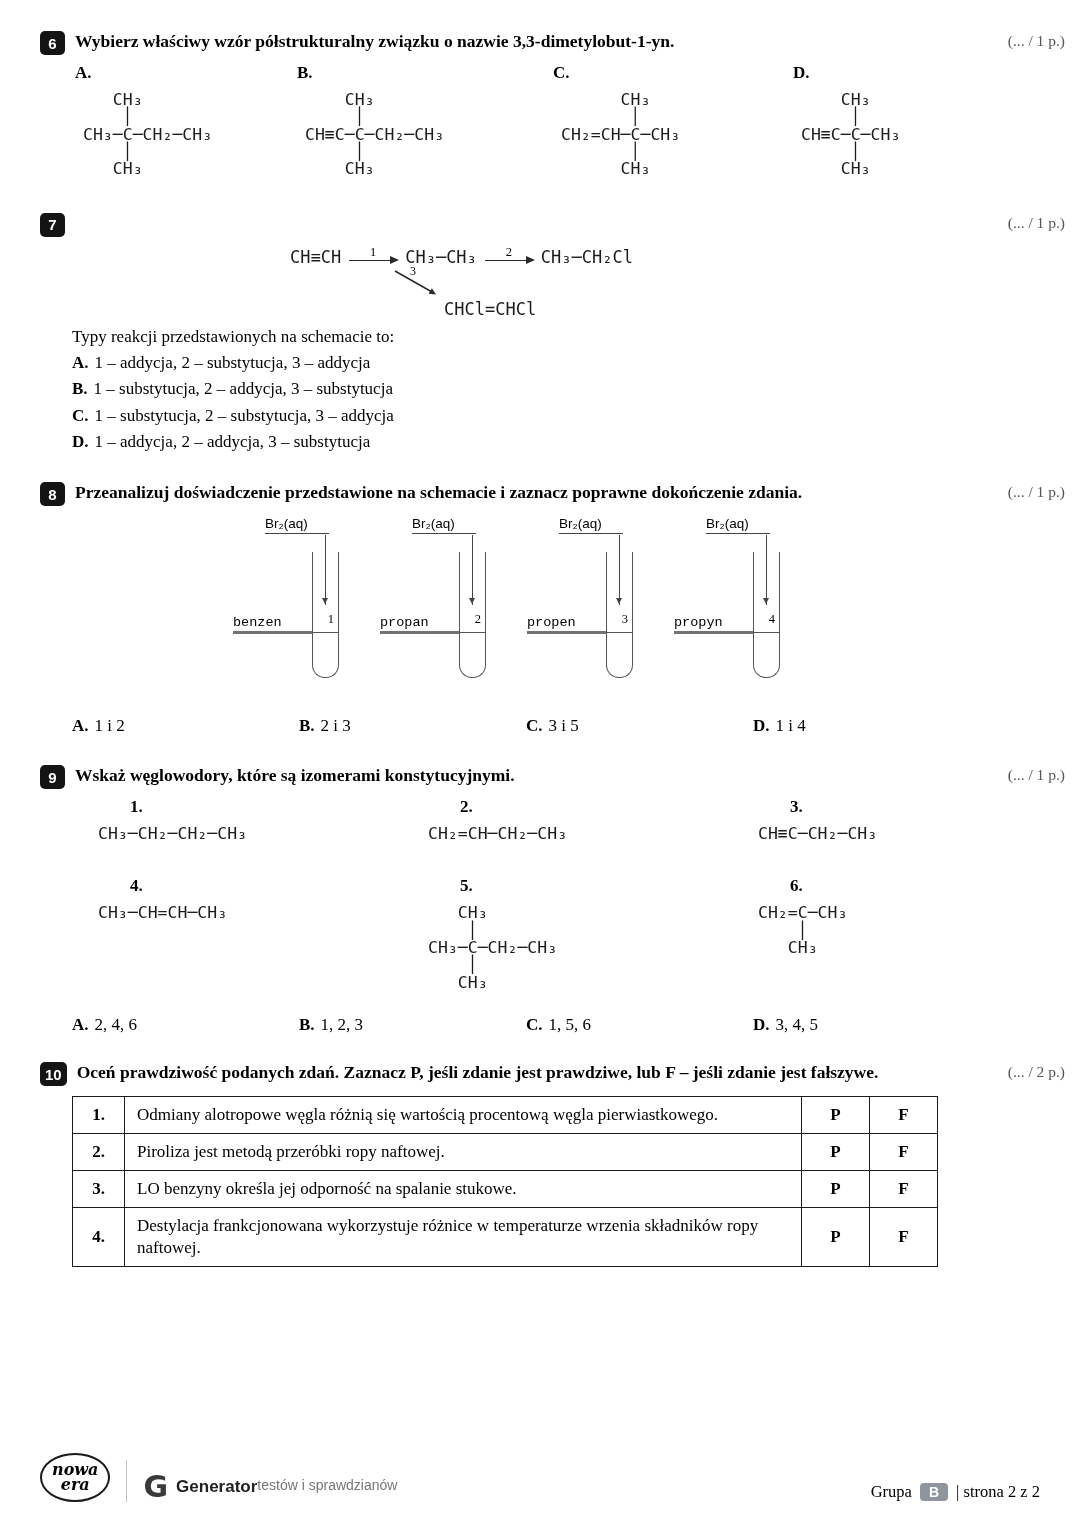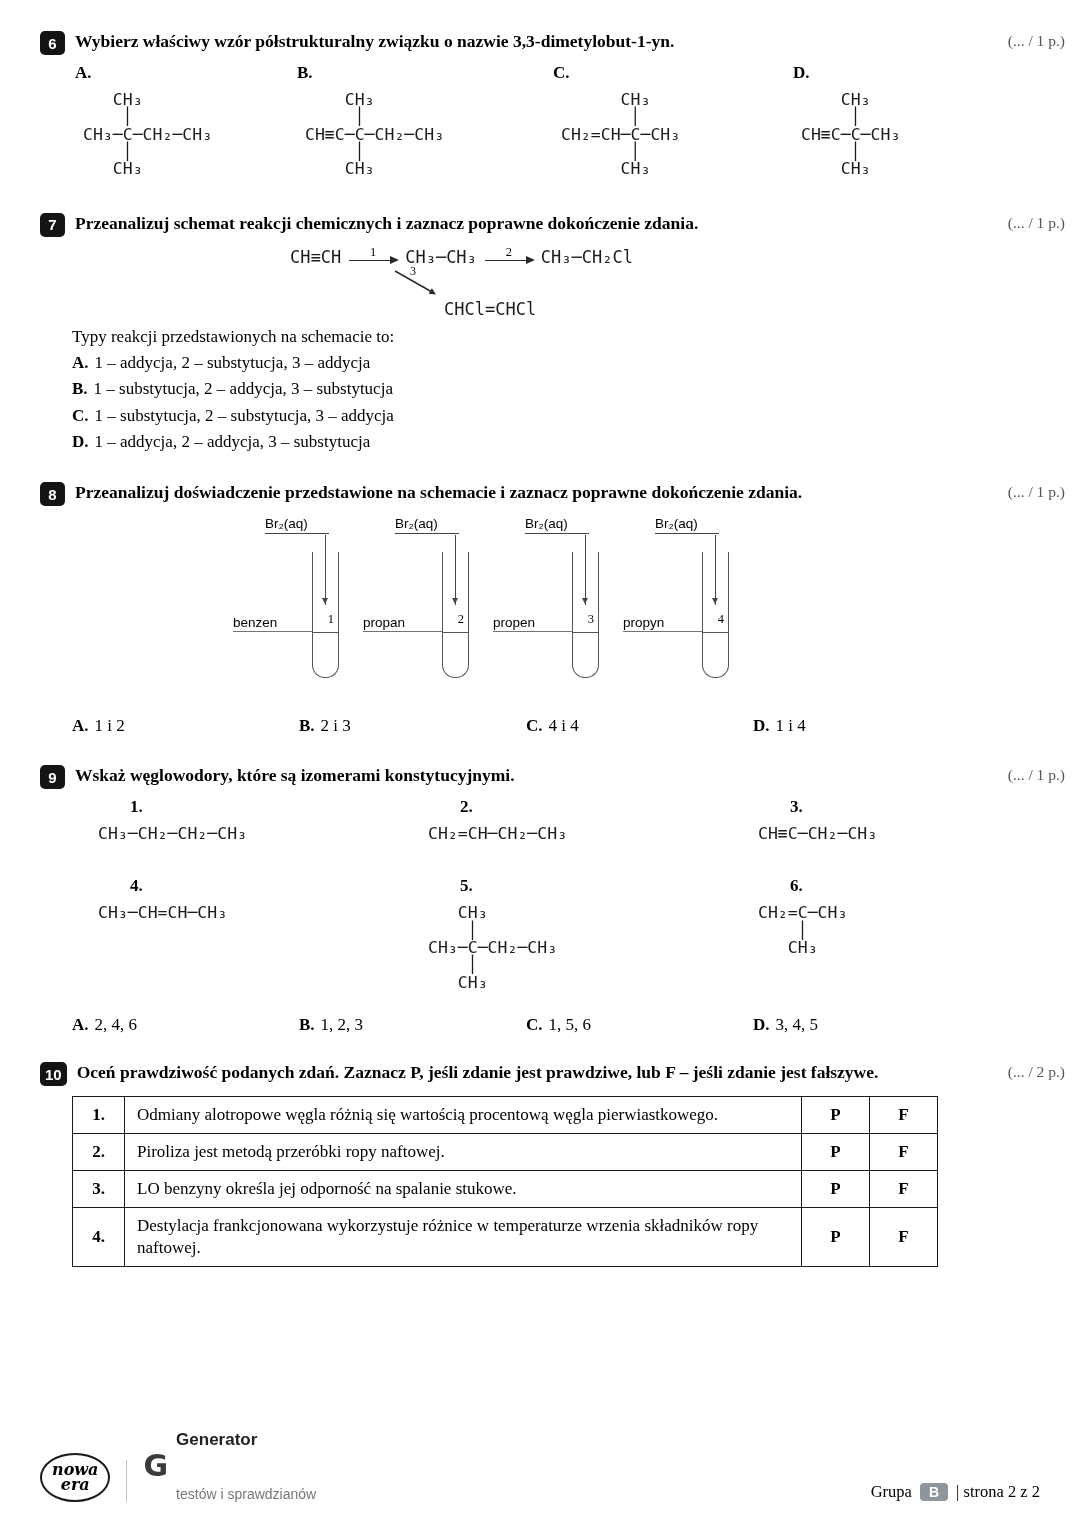--- a/index.html
+++ b/index.html
@@ -51,41 +51,41 @@
   .arrow-line::after {
     content:""; position:absolute; right:-2px; top:-5px; width:0; height:0;
     border-left:9px solid #2a2a2a; border-top:4.2px solid transparent; border-bottom:4.2px solid transparent;
   }
   .scheme-branch { display:flex; align-items:flex-start; margin:-2px 0 0 102px; }
   .svg-num { font-size:12px; font-family:"Liberation Serif", serif; fill:#000; }
   .branch-formula { margin-top:34px; }
 
   
   .q8-sec { margin-bottom:28px; }
-  .tubes { display:flex; gap:8px; margin:10px 0 0 225px; height:196px; }
+  .tubes { display:flex; gap:25px; margin:10px 0 0 225px; height:196px; }
   .tube-unit { position:relative; width:122px; height:192px; }
   .reagent {
     position:absolute; top:0; left:0; width:64px;
     font-family:"Liberation Sans","DejaVu Sans",sans-serif; font-size:13.5px;
     border-bottom:1px solid #444; padding-bottom:2px;
   }
   .drop { position:absolute; left:60px; top:19px; height:70px; width:0; border-left:1.3px solid #444; }
   .drop::after {
     content:""; position:absolute; left:-3.9px; bottom:-2px; width:0; height:0;
     border:3.3px solid transparent; border-top:6px solid #444;
   }
   .tube { position:absolute; left:47px; top:36px; width:27px; height:126px;
     border:1.5px solid #555; border-top:none; border-radius:0 0 13px 13px; }
   .liquid { position:absolute; left:0; right:0; bottom:0; height:45px;
     border-top:1.2px solid #555; border-radius:0 0 12px 12px; }
   .tube-num { position:absolute; right:4px; top:60px; font-size:12.5px; }
   .substance {
     position:absolute; left:-32px; top:99px; width:79px;
-    font-family:Liberation Sans, sans-serif; font-size:13.5px;
-    border-bottom:1px solid #737373; padding-bottom:1px;
+    font-family:Liberation Mono, monospace; font-size:13.5px;
+    border-bottom:3px solid #737373; padding-bottom:1px;
   }
 
   
   .q9-sec { margin-bottom:26px; }
   .q9-grid { display:grid; grid-template-columns:330px 330px 330px; row-gap:26px; margin:8px 0 16px 50px; }
   .comp-label { font-weight:bold; margin:0 0 4px 40px; }
 
   
   .q10-table { border-collapse:collapse; margin:10px 0 0 32px; width:866px; }
   .q10-table td { border:1.2px solid #1a1a1a; padding:7px 12px; line-height:1.3; vertical-align:middle; }
@@ -95,21 +95,21 @@
   
   .footer { position:absolute; left:40px; right:40px; bottom:26px; display:flex; align-items:flex-end; }
   .ne-logo {
     font-family:"DejaVu Serif", serif; font-style:italic; font-weight:bold;
     font-size:16px; line-height:0.9; text-align:center;
     border:2.2px solid #1a1a1a; border-radius:50%; padding:8px 10px;
   }
   .footer-divider { width:1px; height:42px; background:#c2c2c2; margin:0 16px; }
   .gen-logo { display:flex; align-items:center; gap:8px; }
   .g-mark { font-family:"DejaVu Sans", sans-serif; font-weight:bold; font-size:30px; color:#3a3a3a; line-height:1; }
-  .gen-text { display:flex; flex-direction:column;gap:36px; }
+  .gen-text { display:flex; flex-direction:row; }
   .gen-title { font-family:"Liberation Sans", sans-serif; font-weight:bold; font-size:17px; color:#222; line-height:1.15; }
   .gen-sub { font-family:"Liberation Sans", sans-serif; font-size:14px; color:#777; }
   .footer-right { margin-left:auto; display:flex; align-items:center; gap:8px; font-size:16.5px; }
   .group-badge {
     background:#8e959d; color:#fff; font-family:"Liberation Sans", sans-serif;
     font-weight:bold; font-size:14px; border-radius:4px; padding:1px 9px;
   }
 </style>
 </head>
 <body>
@@ -152,21 +152,20 @@
 CH≡C─C─CH₃
      │
     CH₃</pre>
     </div>
   </div>
 </section>
 
 <section class="q q7-sec">
   <div class="q-head">
     <span class="q-badge">7</span>
-    <span class="q-prompt">Przeanalizuj schemat reakcji chemicznych i zaznacz poprawne dokończenie zdania.</span>
     <span class="q-points">(... / 1 p.)</span>
   </div>
   <div class="scheme">
     <div class="scheme-main">
       <span class="formula">CH≡CH</span>
       <span class="rxn-arrow">
         <span class="rxn-num">1</span>
         <span class="arrow-line"></span>
       </span>
       <span class="formula">CH₃─CH₃</span>
@@ -240,21 +239,21 @@
       <div class="tube">
         <div class="liquid"></div>
         <span class="tube-num">4</span>
       </div>
       <div class="substance">propyn</div>
     </div>
   </div>
   <div class="opt-row">
     <span class="opt-cell"><span class="opt-label-inline">A.</span><span>1 i 2</span></span>
     <span class="opt-cell"><span class="opt-label-inline">B.</span><span>2 i 3</span></span>
-    <span class="opt-cell"><span class="opt-label-inline">C.</span><span>4 i 4</span></span>
+    <span class="opt-cell"><span class="opt-label-inline">C.</span><span>3 i 5</span></span>
     <span class="opt-cell"><span class="opt-label-inline">D.</span><span>1 i 4</span></span>
   </div>
 </section>
 
 <section class="q q9-sec">
   <div class="q-head">
     <span class="q-badge">9</span>
     <span class="q-prompt">Wskaż węglowodory, które są izomerami konstytucyjnymi.</span>
     <span class="q-points">(... / 1 p.)</span>
   </div>

